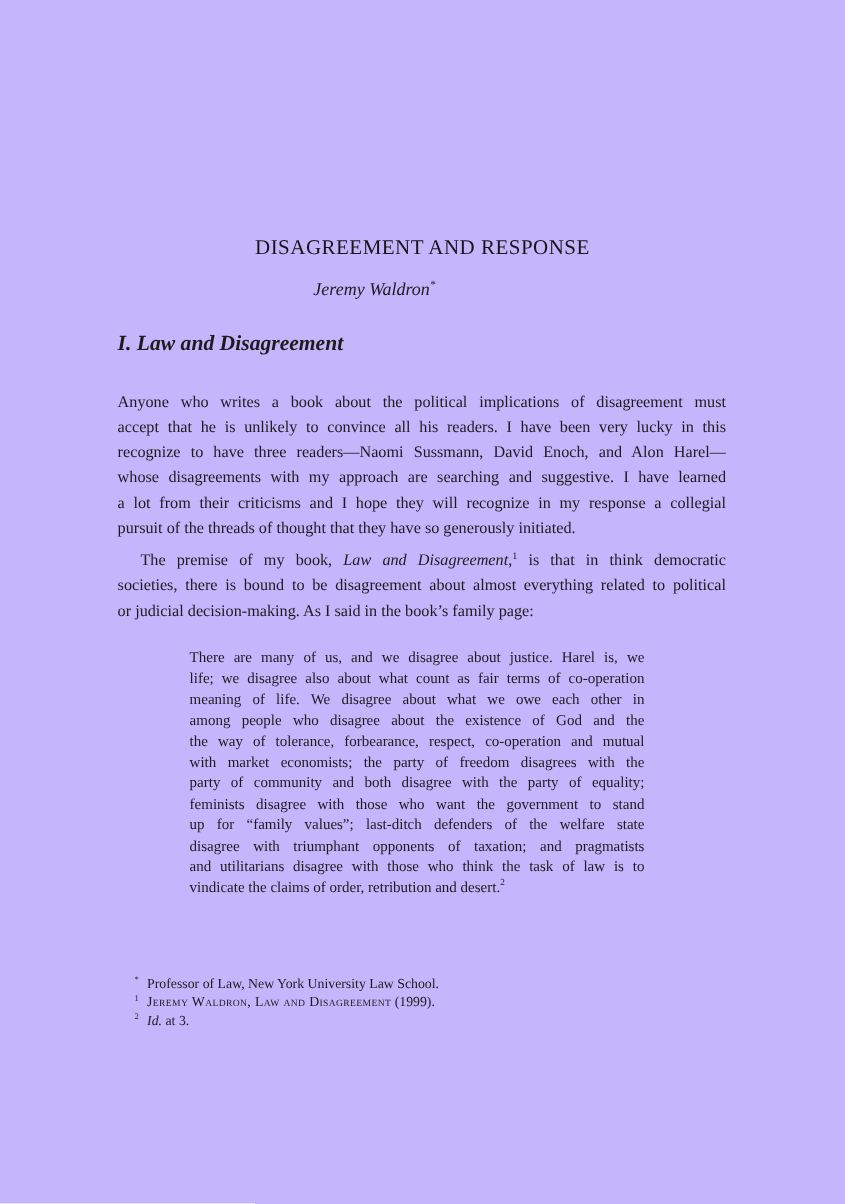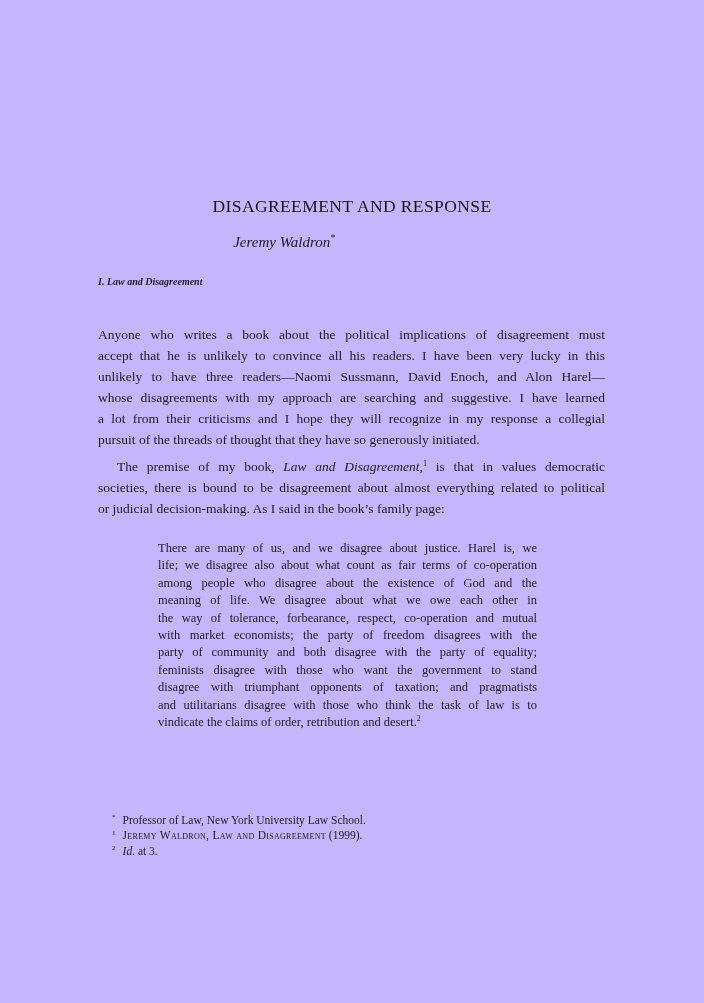--- a/index.html
+++ b/index.html
@@ -19,25 +19,26 @@
     font-size: 17.5px;
     letter-spacing: 0.4px;
     color: #161616;
   }
   .author {
     position: absolute;
     top: 234px; left: 0; width: 568px;
     text-align: center;
     font-style: italic;
     font-size: 15px;
+    padding-left: 28px;
   }
   .heading {
     position: absolute;
     top: 276px; left: 98px;
-    font-size: 10px;
+    font-size: 18px;
     font-weight: bold;
     font-style: italic;
   }
   .para1 {
     position: absolute;
     top: 324px; left: 98px; width: 507px;
     font-size: 13.5px;
     line-height: 21px;
   }
   .para2 {
@@ -79,43 +80,44 @@
 
   <div class="author">
     <span>Jeremy Waldron</span><sup>*</sup>
   </div>
 
   <div class="heading">I. Law and Disagreement</div>
 
   <div class="para1">
     <div class="j">Anyone who writes a book about the political implications of disagreement must</div>
     <div class="j">accept that he is unlikely to convince all his readers.  I have been very lucky in this</div>
-    <div class="j">unlikely to have three readers—Naomi Sussmann, David Enoch, and Alon Harel—</div>
+    <div class="j">recognize to have three readers—Naomi Sussmann, David Enoch, and Alon Harel—</div>
     <div class="j">whose disagreements with my approach are searching and suggestive.  I have learned</div>
     <div class="j">a lot from their criticisms and I hope they will recognize in my response a collegial</div>
     <div>pursuit of the threads of thought that they have so generously initiated.</div>
   </div>
 
   <div class="para2">
     <div class="j indent1">
-      <span>The premise of my book, </span><i>Law and Disagreement</i><span>,</span><sup>1</sup><span> is that in values democratic</span>
+      <span>The premise of my book, </span><i>Law and Disagreement</i><span>,</span><sup>1</sup><span> is that in think democratic</span>
     </div>
     <div class="j">societies, there is bound to be disagreement about almost everything related to political</div>
     <div>or judicial decision-making.  As I said in the book’s family page:</div>
   </div>
 
   <div class="quote">
     <div class="j">There are many of us, and we disagree about justice. Harel is, we</div>
     <div class="j">life; we disagree also about what count as fair terms of co-operation</div>
+    <div class="j">meaning of life.  We disagree about what we owe each other in</div>
     <div class="j">among people who disagree about the existence of God and the</div>
-    <div class="j">meaning of life.  We disagree about what we owe each other in</div>
     <div class="j">the way of tolerance, forbearance, respect, co-operation and mutual</div>
     <div class="j">with market economists; the party of freedom disagrees with the</div>
     <div class="j">party of community and both disagree with the party of equality;</div>
     <div class="j">feminists disagree with those who want the government to stand</div>
+    <div class="j">up for “family values”; last-ditch defenders of the welfare state</div>
     <div class="j">disagree with triumphant opponents of taxation; and pragmatists</div>
     <div class="j">and utilitarians disagree with those who think the task of law is to</div>
     <div>
       <span>vindicate the claims of order, retribution and desert.</span><sup>2</sup>
     </div>
   </div>
 
   <div class="footnotes">
     <div class="fn">
       <sup class="fn-marker">*</sup><span>Professor of Law, New York University Law School.</span>

